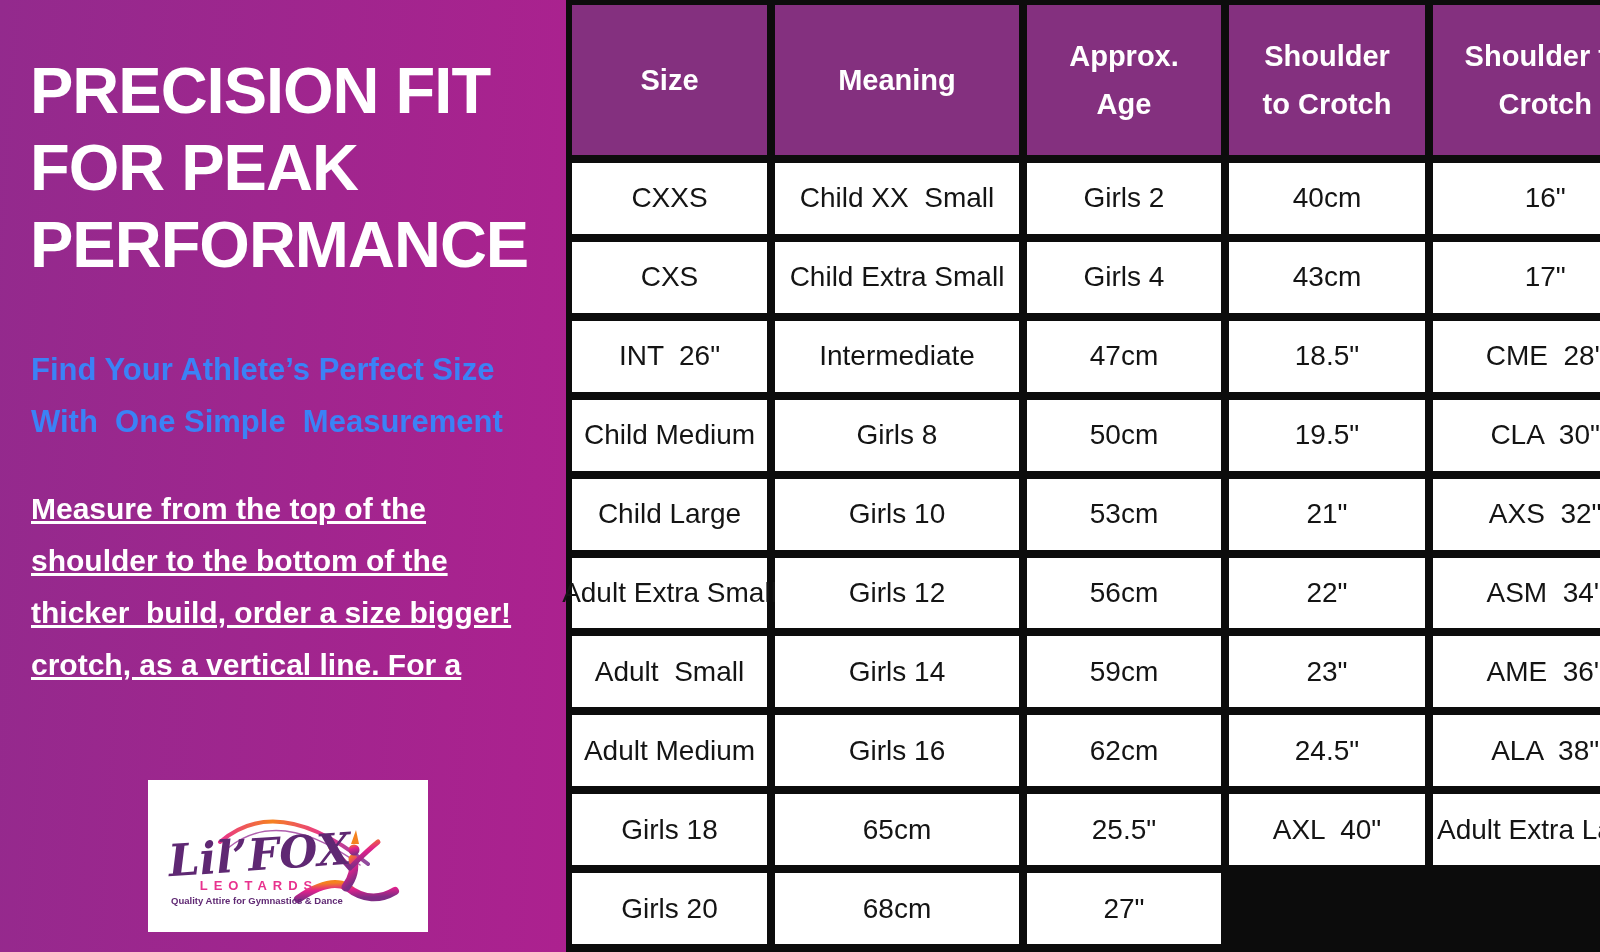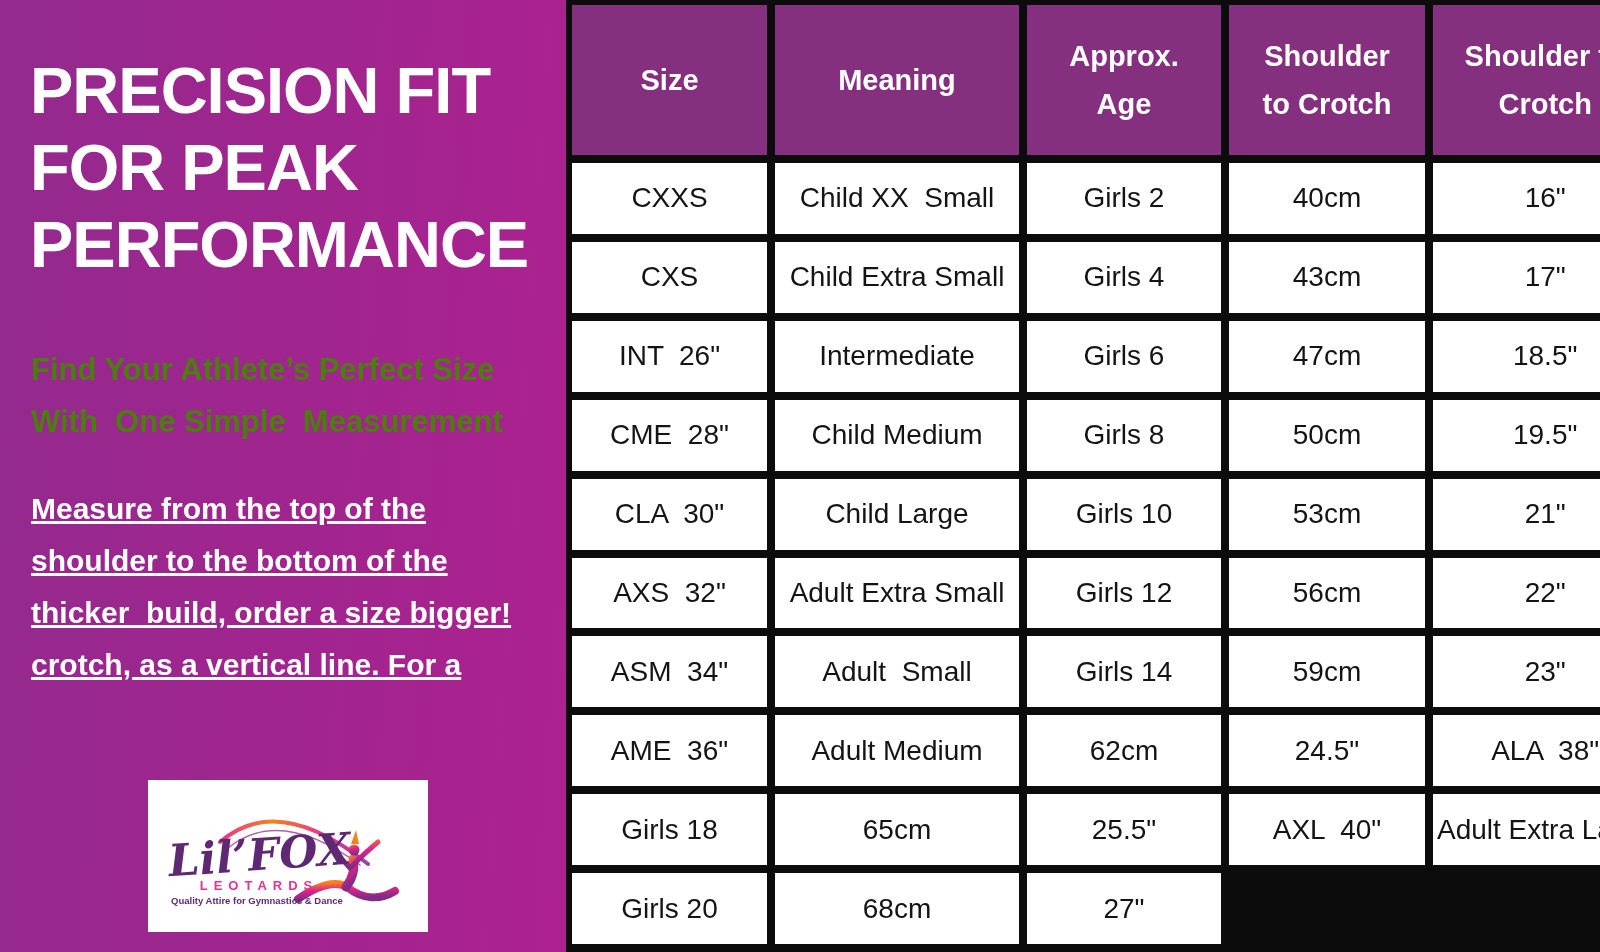--- a/index.html
+++ b/index.html
@@ -10,21 +10,21 @@
     -webkit-font-smoothing:antialiased;
   }
   
   .left-panel{position:absolute;left:0;top:0;width:566px;height:952px;}
   .headline{
     position:absolute;left:30px;top:52px;margin:0;color:#fff;
     font-size:65px;line-height:77px;font-weight:bold;letter-spacing:-1px;
   }
   .headline span{display:block;white-space:pre;}
   .subtitle{
-    position:absolute;left:31px;top:344px;color:#4d7c0f;
+    position:absolute;left:31px;top:344px;color:#3b82f6;
     font-size:31px;line-height:52px;font-weight:bold;
   }
   .subtitle div{white-space:pre;}
   .body-text{
     position:absolute;left:31px;top:483px;color:#fff;
     font-size:30px;line-height:52px;font-weight:bold;text-decoration:underline;
   }
   .body-text div{white-space:pre;}
   
   .logo-card{
@@ -119,21 +119,20 @@
     <div class="td">Girls 2</div>
     <div class="td">40cm</div>
     <div class="td">16"</div>
     <div class="td">CXS</div>
     <div class="td">Child Extra Small</div>
     <div class="td">Girls 4</div>
     <div class="td">43cm</div>
     <div class="td">17"</div>
     <div class="td">INT  26"</div>
     <div class="td">Intermediate</div>
-    <div class="td">Girls 6</div>
     <div class="td">47cm</div>
     <div class="td">18.5"</div>
     <div class="td">CME  28"</div>
     <div class="td">Child Medium</div>
     <div class="td">Girls 8</div>
     <div class="td">50cm</div>
     <div class="td">19.5"</div>
     <div class="td">CLA  30"</div>
     <div class="td">Child Large</div>
     <div class="td">Girls 10</div>
@@ -144,20 +143,21 @@
     <div class="td">Girls 12</div>
     <div class="td">56cm</div>
     <div class="td">22"</div>
     <div class="td">ASM  34"</div>
     <div class="td">Adult  Small</div>
     <div class="td">Girls 14</div>
     <div class="td">59cm</div>
     <div class="td">23"</div>
     <div class="td">AME  36"</div>
     <div class="td">Adult Medium</div>
+    <div class="td">Girls 16</div>
     <div class="td">62cm</div>
     <div class="td">24.5"</div>
     <div class="td">ALA  38"</div>
     <div class="td">Girls 18</div>
     <div class="td">65cm</div>
     <div class="td">25.5"</div>
     <div class="td">AXL  40"</div>
     <div class="td">Adult Extra Large</div>
     <div class="td">Girls 20</div>
     <div class="td">68cm</div>

